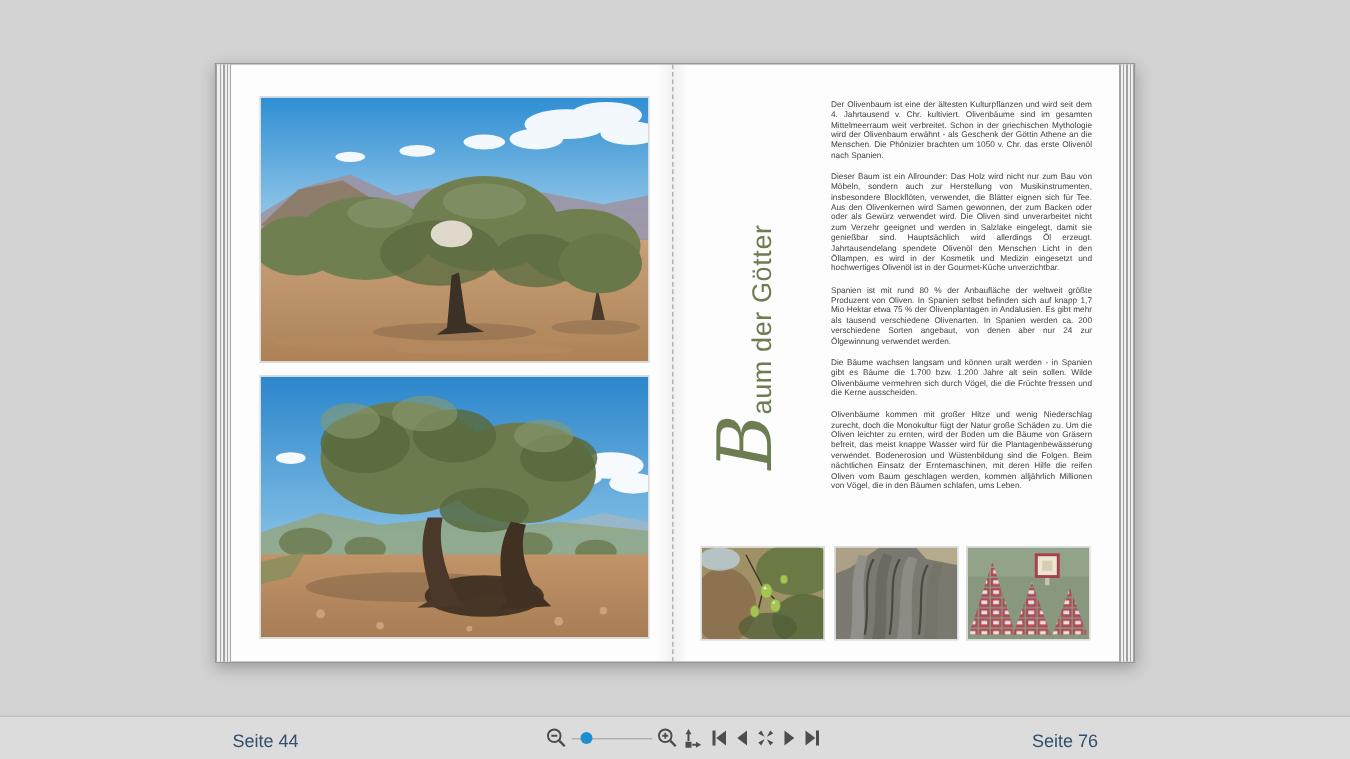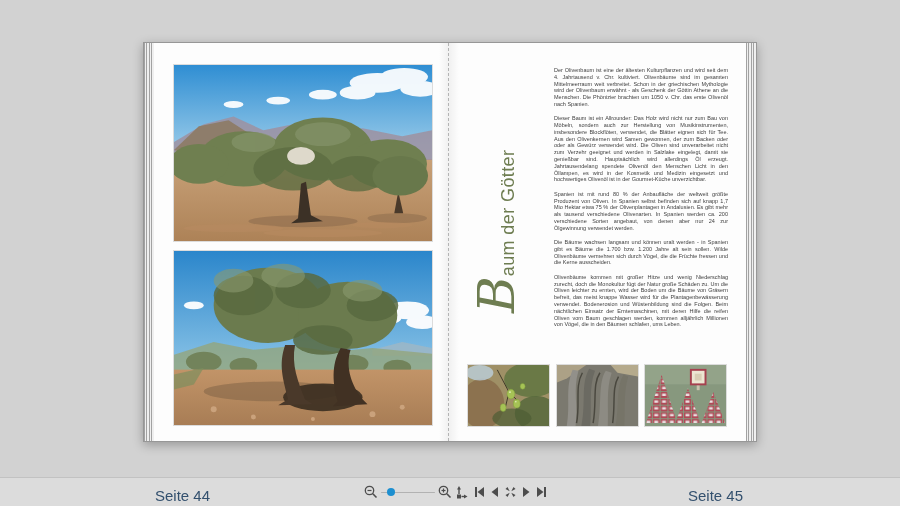--- a/index.html
+++ b/index.html
@@ -33,21 +33,21 @@
   .title-initial{font-family:"DejaVu Serif",serif;font-style:italic;font-size:50px;}
   .title-rest{font-size:18px;letter-spacing:.4px;}
 
   
   .text-col{position:absolute;left:410px;top:24px;width:174px;max-height:292px;overflow:hidden;
         font-size:5.5px;line-height:6.8px;color:#3e3e3e;text-align:justify;}
   .text-col p{margin:0 0 7.5px 0;}
 
   
   .toolbar{position:absolute;left:0;right:0;bottom:0;height:28px;background:#dcdcdc;border-top:1px solid #c2c2c2;}
-  .page-label{position:absolute;top:9px;font-size:15px;color:#33506e;}
+  .page-label{position:absolute;top:9px;font-size:12px;color:#33506e;}
   #label-left{left:155px;}
   #label-right{left:688px;}
   .controls{position:absolute;left:364px;top:0;height:100%;display:flex;align-items:center;}
   .tb-btn{display:flex;align-items:center;justify-content:center;cursor:pointer;padding:0;margin:0;}
   .tb-btn svg{display:block;}
   .slider{position:relative;width:54px;height:10px;margin:0 3px;cursor:pointer;}
   .slider-track{position:absolute;top:4.5px;left:0;right:0;height:1.5px;background:#b2b2b2;border-radius:1px;}
   .slider-handle{position:absolute;left:6px;top:1px;width:8px;height:8px;border-radius:50%;background:#1d8fd0;cursor:pointer;}
   .gap4{margin-left:4px;} .gap5{margin-left:5px;} .gap6{margin-left:6px;}
 </style>
@@ -236,21 +236,21 @@
         <polygon points="70,28 82,60 58,60" fill="url(#tins)"></polygon>
         <rect x="53" y="20" width="3" height="6" fill="#c9c2ae"></rect>
         <rect x="47" y="5" width="15" height="15" fill="#ece5d2" stroke="#a5404e" stroke-width="2"></rect>
         <rect x="51" y="9" width="7" height="7" fill="#d8cdb4"></rect>
       </svg>
     </div>
   </div>
 
   <div class="toolbar">
     <span class="page-label" id="label-left">Seite 44</span>
-    <span class="page-label" id="label-right">Seite 45</span>
+    <span class="page-label" id="label-right">Seite 76</span>
 
     <div class="controls">
       <div class="tb-btn">
         <svg width="14" height="14" viewBox="0 0 14 14">
           <circle cx="5.5" cy="5.5" r="4.2" fill="none" stroke="#4d4d4d" stroke-width="1.3"></circle>
           <line x1="8.8" y1="8.8" x2="12.5" y2="12.5" stroke="#4d4d4d" stroke-width="1.6"></line>
           <line x1="3.5" y1="5.5" x2="7.5" y2="5.5" stroke="#4d4d4d" stroke-width="1.2"></line>
         </svg>
       </div>
       <div class="slider">

